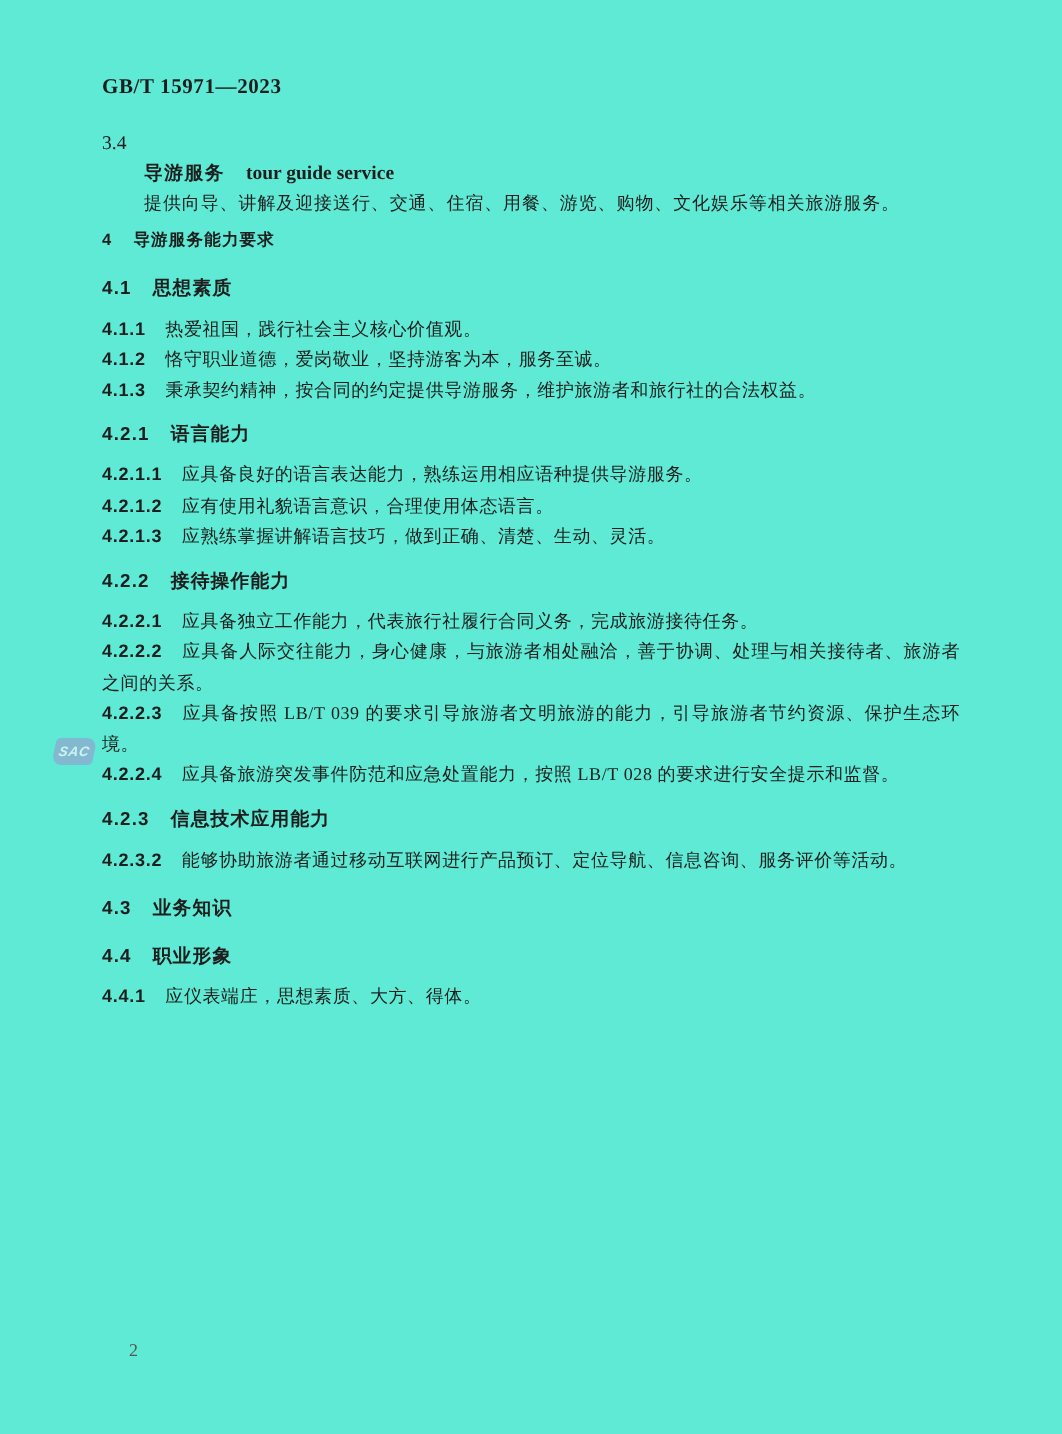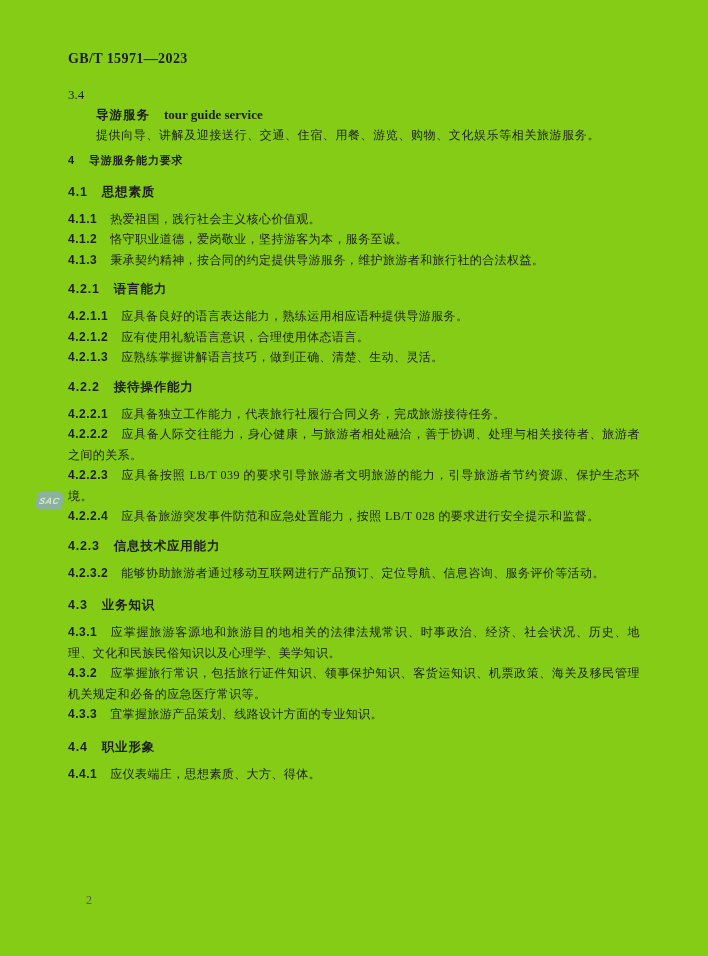--- a/index.html
+++ b/index.html
@@ -1,20 +1,20 @@
 <!DOCTYPE html>
 <html><head>
 <meta charset="utf-8">
 <style>
   html,body{margin:0;padding:0;background:#e8e8e8;}
   .page{
     position:relative;
     width:708px;height:956px;
     margin:0 auto;
-    background:#84cc16;
+    background:#5eead4;
     box-sizing:border-box;
     padding:50px 68px 0 68px;
     color:#1e1e1e;
     overflow:hidden;
   }
   .doc-header{
     font-family:"Liberation Serif","DejaVu Serif",serif;
     font-weight:700;
     font-size:14px;
     letter-spacing:0.4px;
@@ -163,25 +163,20 @@
     <p class="clause"><b class="cnum">4.2.2.3</b><span>应具备按照 LB/T 039 的要求引导旅游者文明旅游的能力，引导旅游者节约资源、保护生态环境。</span></p>
     <p class="clause"><b class="cnum">4.2.2.4</b><span>应具备旅游突发事件防范和应急处置能力，按照 LB/T 028 的要求进行安全提示和监督。</span></p>
   </div>
 
   <h3 class="subsec"><span class="hnum">4.2.3</span><span class="htitle">信息技术应用能力</span></h3>
   <div class="group">
     <p class="clause"><b class="cnum">4.2.3.2</b><span>能够协助旅游者通过移动互联网进行产品预订、定位导航、信息咨询、服务评价等活动。</span></p>
   </div>
 
   <h2 class="sec"><span class="hnum">4.3</span><span class="htitle">业务知识</span></h2>
-  <div class="group">
-    <p class="clause"><b class="cnum">4.3.1</b><span>应掌握旅游客源地和旅游目的地相关的法律法规常识、时事政治、经济、社会状况、历史、地理、文化和民族民俗知识以及心理学、美学知识。</span></p>
-    <p class="clause"><b class="cnum">4.3.2</b><span>应掌握旅行常识，包括旅行证件知识、领事保护知识、客货运知识、机票政策、海关及移民管理机关规定和必备的应急医疗常识等。</span></p>
-    <p class="clause"><b class="cnum">4.3.3</b><span>宜掌握旅游产品策划、线路设计方面的专业知识。</span></p>
-  </div>
 
   <h2 class="sec"><span class="hnum">4.4</span><span class="htitle">职业形象</span></h2>
   <div class="group">
     <p class="clause"><b class="cnum">4.4.1</b><span>应仪表端庄，思想素质、大方、得体。</span></p>
   </div>
 
   <div class="page-number">2</div>
 
 </div>
 

